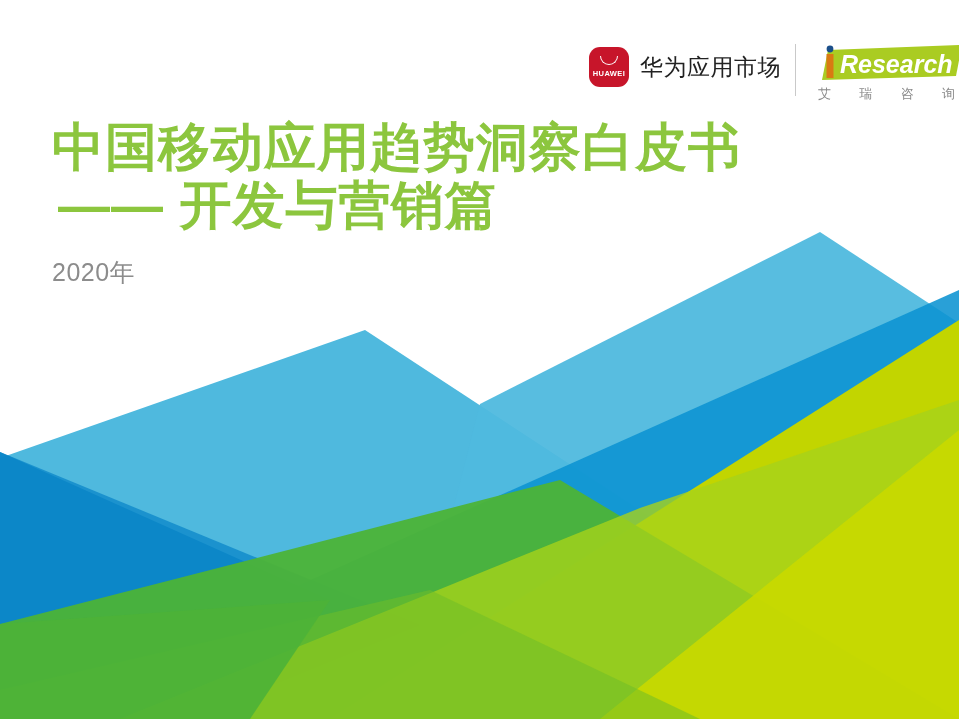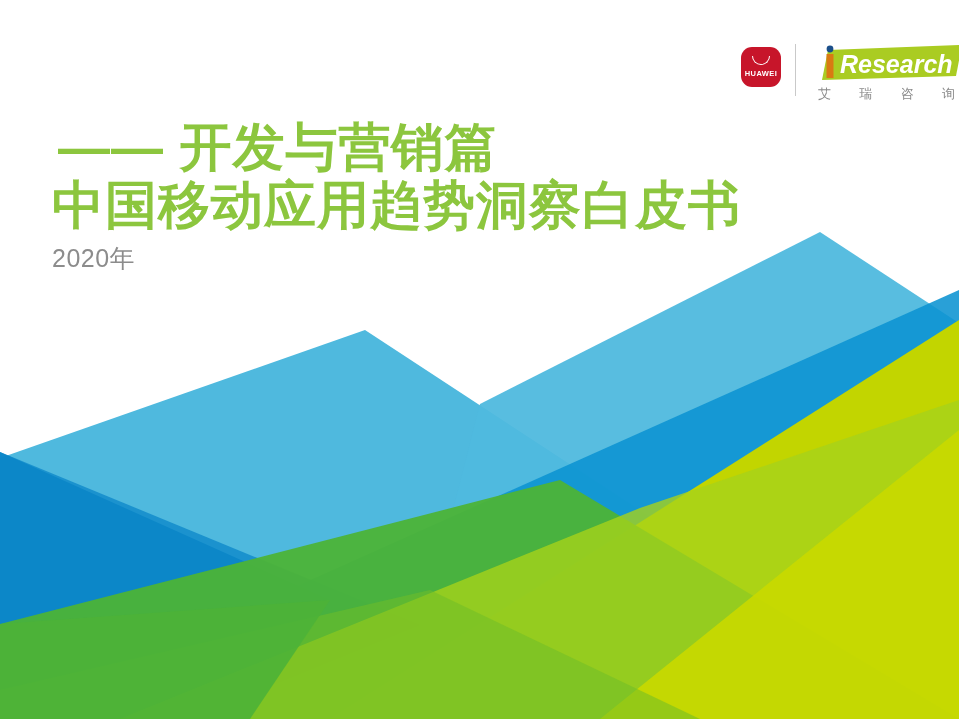--- a/index.html
+++ b/index.html
@@ -126,21 +126,21 @@
     font-size: 52px;
     line-height: 58px;
     letter-spacing: 1px;
     white-space: nowrap;
     font-family: "Liberation Sans", sans-serif;
   }
   #title-line-2 {
     padding-left: 6px;
   }
   #subtitle {
-    margin-top: 8px;
+    margin-top: 22px;
     color: #8c8c8c;
     font-size: 25px;
     letter-spacing: 0.5px;
     font-family: "Liberation Sans", sans-serif;
   }
 </style>
 </head>
 <body>
 
 <div id="slide">
@@ -171,20 +171,21 @@
 
   </svg>
 
   <div id="logo-bar">
 
     <div id="huawei-lockup">
       <div id="huawei-mark">
         <div class="smile"></div>
         <div class="wordmark">HUAWEI</div>
       </div>
+      <div id="huawei-name">华为应用市场</div>
     </div>
 
     <div id="logo-divider"></div>
 
     <div id="iresearch-lockup">
       <div id="iresearch-mark">
         <svg viewBox="0 0 150 42" width="150" height="42" xmlns="http://www.w3.org/2000/svg">
           <polygon points="14,8 148,3 142,34 8,38" fill="#aacc22"></polygon>
           <circle cx="16" cy="7" r="3.4" fill="#1b4f8a"></circle>
           <rect x="12.5" y="12" width="7" height="24" fill="#d97a12"></rect>
@@ -195,18 +196,18 @@
         <span>艾</span>
         <span>瑞</span>
         <span>咨</span>
         <span>询</span>
       </div>
     </div>
 
   </div>
 
   <div id="headline-block">
+    <div class="title-line" id="title-line-1">中国移动应用趋势洞察白皮书</div>
     <div class="title-line" id="title-line-2">—— 开发与营销篇</div>
-    <div class="title-line" id="title-line-1">中国移动应用趋势洞察白皮书</div>
     <div id="subtitle">2020年</div>
   </div>
 
 </div>
 
 </body></html>

